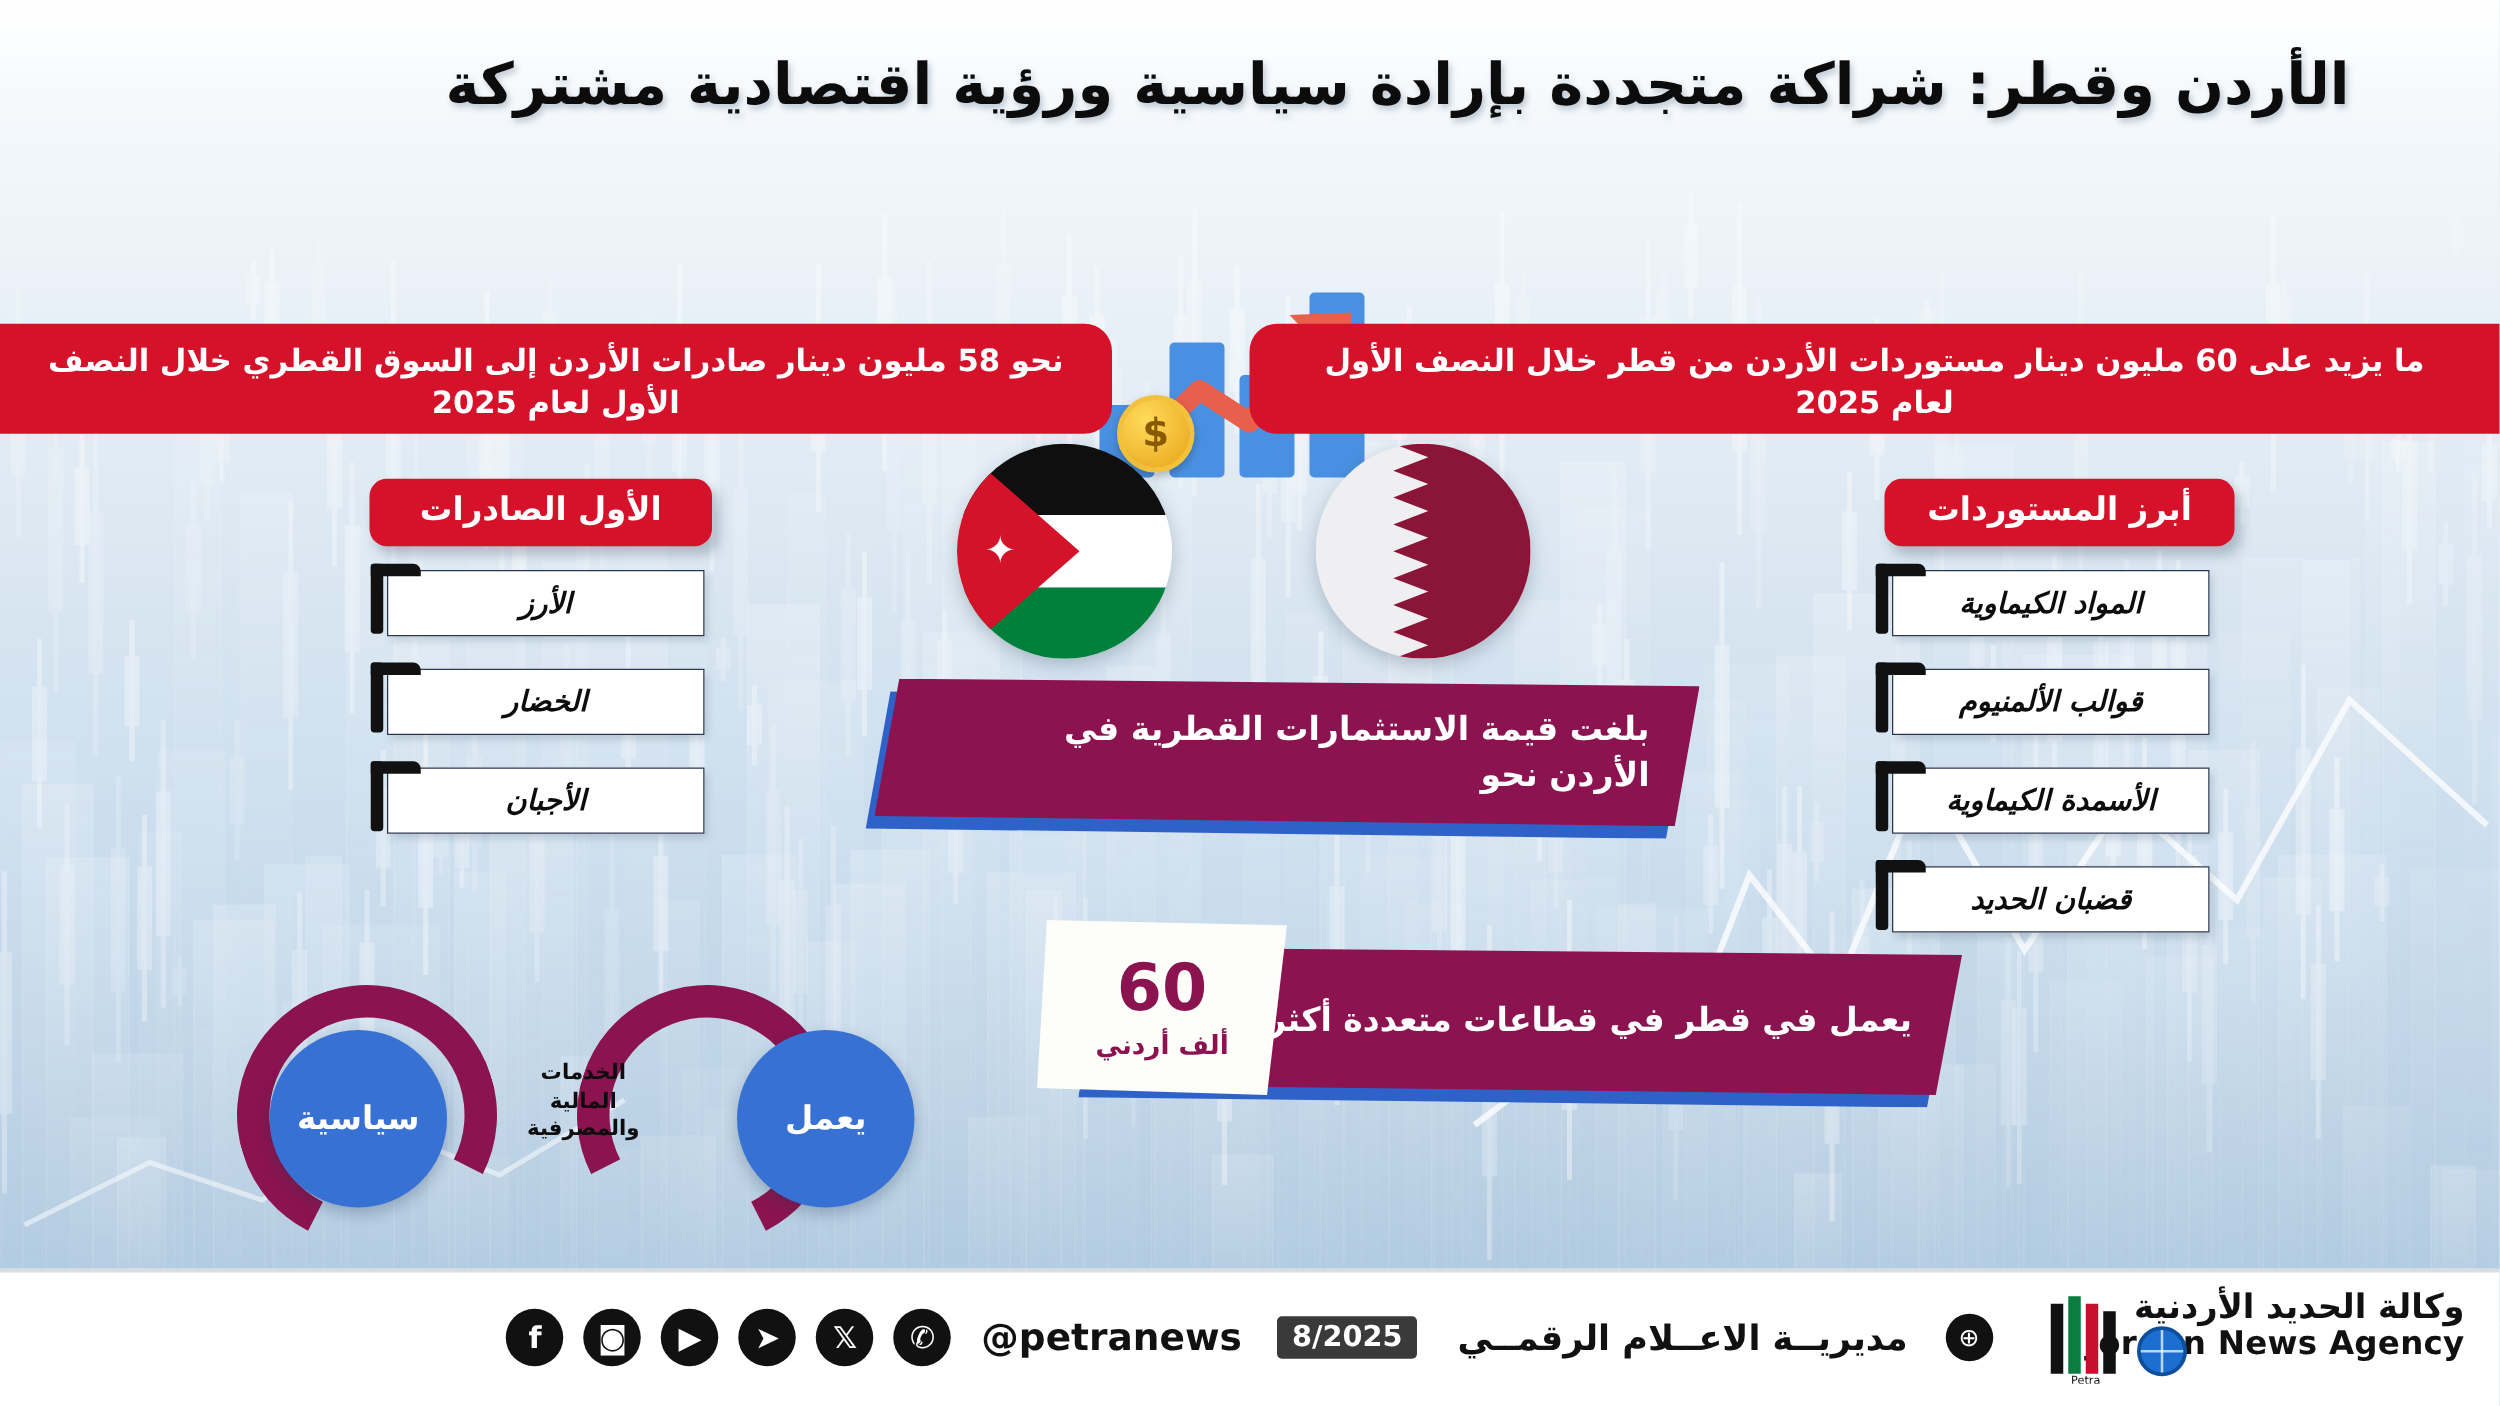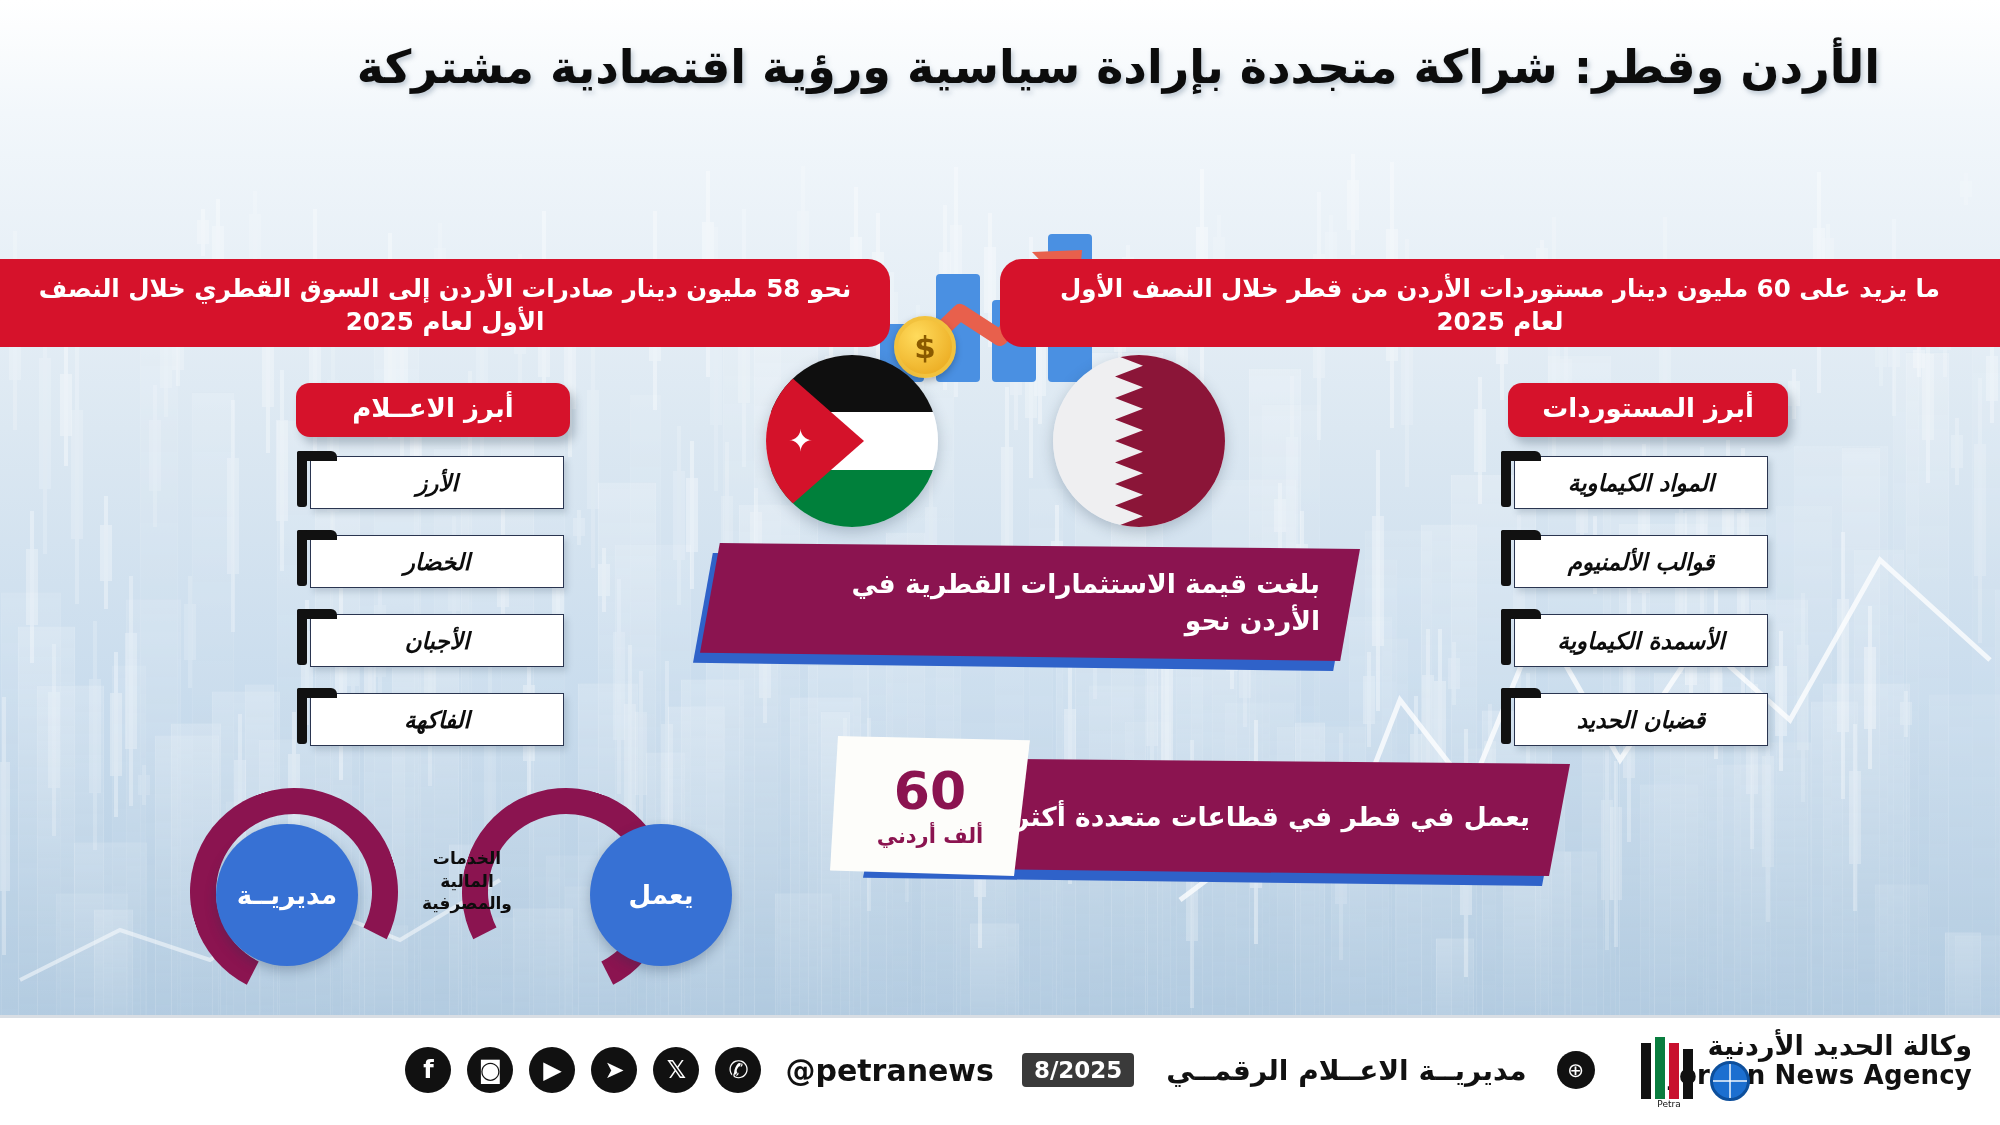--- a/index.html
+++ b/index.html
@@ -830,33 +830,30 @@
 </div>
 <div class="flag flag-qa">
   <div class="qa-white"></div>
   <svg style="position:absolute;inset:0;width:100%;height:100%;" viewBox="0 0 172 172" preserveAspectRatio="none">
     <path d="M62,0 L90,10.75 L62,21.5 L90,32.25 L62,43 L90,53.75 L62,64.5 L90,75.25
              L62,86 L90,96.75 L62,107.5 L90,118.25 L62,129 L90,139.75 L62,150.5 L90,161.25 L62,172
              L172,172 L172,0 Z" fill="#8b1538"></path>
   </svg>
 </div>
 
-<div class="pill pill-exports">أبرز الاعــلام</div>
+<div class="pill pill-exports">الأول الصادرات</div>
 <div class="listbox list-exports">
   <div class="item">
       <span>الأرز</span>
     </div>
   <div class="item">
       <span>الخضار</span>
     </div>
   <div class="item">
       <span>الأجبان</span>
-    </div>
-  <div class="item">
-      <span>الفاكهة</span>
     </div>
 </div>
 
 <div class="pill pill-imports">أبرز المستوردات</div>
 <div class="listbox list-imports">
   <div class="item">
       <span>المواد الكيماوية</span>
     </div>
   <div class="item">
       <span>قوالب الألمنيوم</span>
@@ -884,21 +881,21 @@
   <div class="numcard">
     <div class="num">60</div>
     <div class="unit">ألف أردني</div>
   </div>
 </div>
 
 <div class="sectors">
   <div class="arc arc-l"></div>
   <div class="arc arc-r"></div>
   <div class="circ circ-edu">
-    <span>مديريــة</span>
+    <span>سياسية</span>
   </div>
   <div class="circ circ-fin">
     <span>الخدمات المالية والمصرفية</span>
   </div>
   <div class="circ circ-hea">
     <span>يعمل</span>
   </div>
 </div>
 
 <div class="footer">

